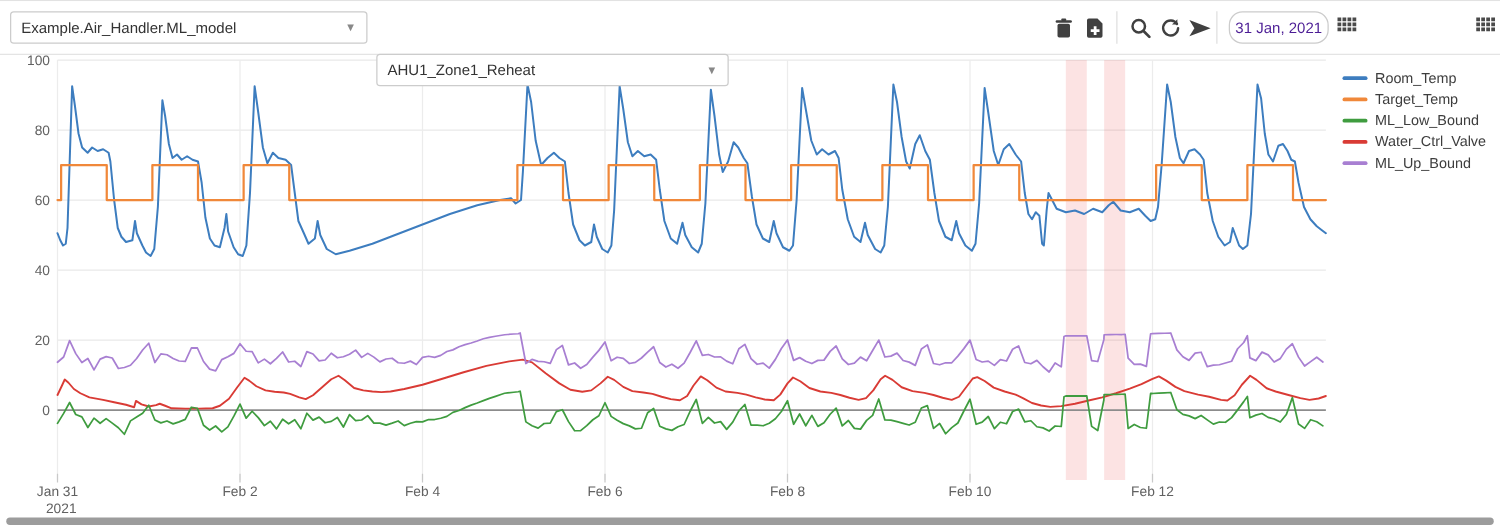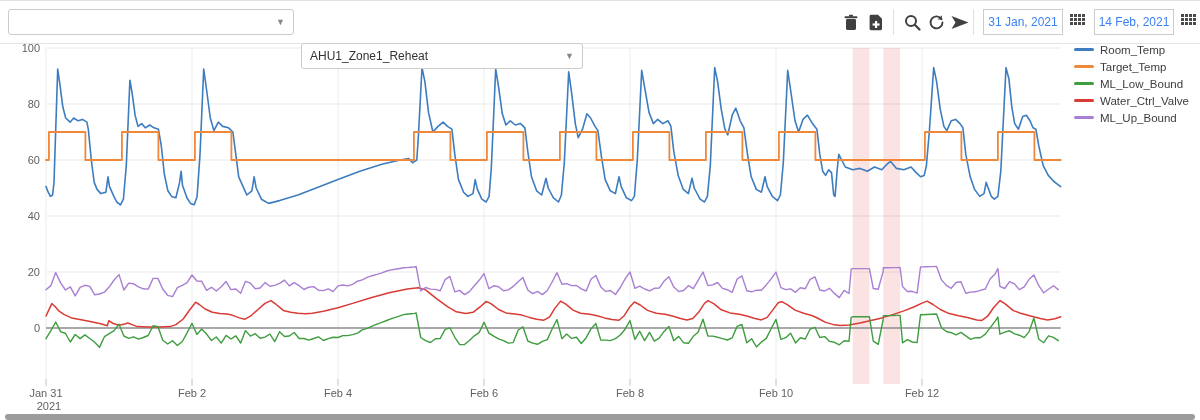--- a/index.html
+++ b/index.html
@@ -11,41 +11,42 @@
   .dd{position:absolute;top:8px;height:26px;background:#fff;border:1px solid #ccc;
       border-radius:3px;box-sizing:border-box;display:flex;align-items:center;
       padding:0 8px;font-size:12px;color:#333;cursor:pointer;}
   .dd .caret{margin-left:auto;color:#888;font-size:9px;}
   .dd1{left:8px;width:286px;}
   .dd2{left:301px;width:282px;margin-top:34px;}
   .tbtn{position:absolute;top:9px;width:26px;height:24px;display:flex;align-items:center;
         justify-content:center;cursor:pointer;}
   .sep{position:absolute;top:8px;width:1px;height:26px;background:#e0e0e0;}
   .datebox{position:absolute;top:8px;height:26px;width:80px;border:1px solid #ccc;
-           border-radius:0;box-sizing:border-box;display:flex;align-items:center;
-           justify-content:center;font-size:12px;color:#3b82f6;background:#fff;}
+           border-radius:11px;box-sizing:border-box;display:flex;align-items:center;
+           justify-content:center;font-size:12px;color:#4c1d95;background:#fff;}
   .gridbtn{position:absolute;top:13px;width:17px;height:15px;display:grid;
            grid-template-columns:repeat(4,3px);grid-template-rows:repeat(3,3px);
            gap:1px;cursor:pointer;}
   .gridbtn span{background:#4a4a4a;}
   
-  .legend{position:absolute;left:1074px;top:40px;z-index:2;}
+  .legend{position:absolute;left:1074px;top:53px;z-index:2;}
   .legend .item{display:flex;align-items:center;height:17px;cursor:pointer;}
   .legend .swatch{width:20px;height:2.5px;border-radius:2px;margin-right:6px;flex:none;}
   .legend .lab{font-size:11.5px;color:#3d3d3d;white-space:nowrap;}
   
   .hscroll{position:absolute;left:5px;right:5px;bottom:1px;height:6px;background:#9c9c9c;
            border-radius:3px;z-index:3;cursor:pointer;}
   svg text{font-family:"Liberation Sans",sans-serif;}
 </style>
 </head>
 <body>
 
 <div class="toolbar">
   <div class="dd dd1">
+    <span>Example.Air_Handler.ML_model</span>
     <span class="caret">▼</span>
   </div>
   <div class="dd dd2">
     <span>AHU1_Zone1_Reheat</span>
     <span class="caret">▼</span>
   </div>
 
   <div class="tbtn" style="left:838px;">
     <svg width="16" height="17" viewBox="0 0 16 17">
       <rect x="3" y="5" width="10" height="11" rx="1.4" fill="#404040"></rect>
@@ -92,23 +93,20 @@
       <span></span>
       <span></span>
       <span></span>
       <span></span>
     <span></span>
       <span></span>
       <span></span>
       <span></span>
       <span></span>
       <span></span>
-  </div>
-  <div class="datebox" style="left:1094px;">
-    <span>14 Feb, 2021</span>
   </div>
   <div class="gridbtn" style="left:1181px;">
     <span></span>
       <span></span>
       <span></span>
       <span></span>
       <span></span>
       <span></span>
     <span></span>
       <span></span>

